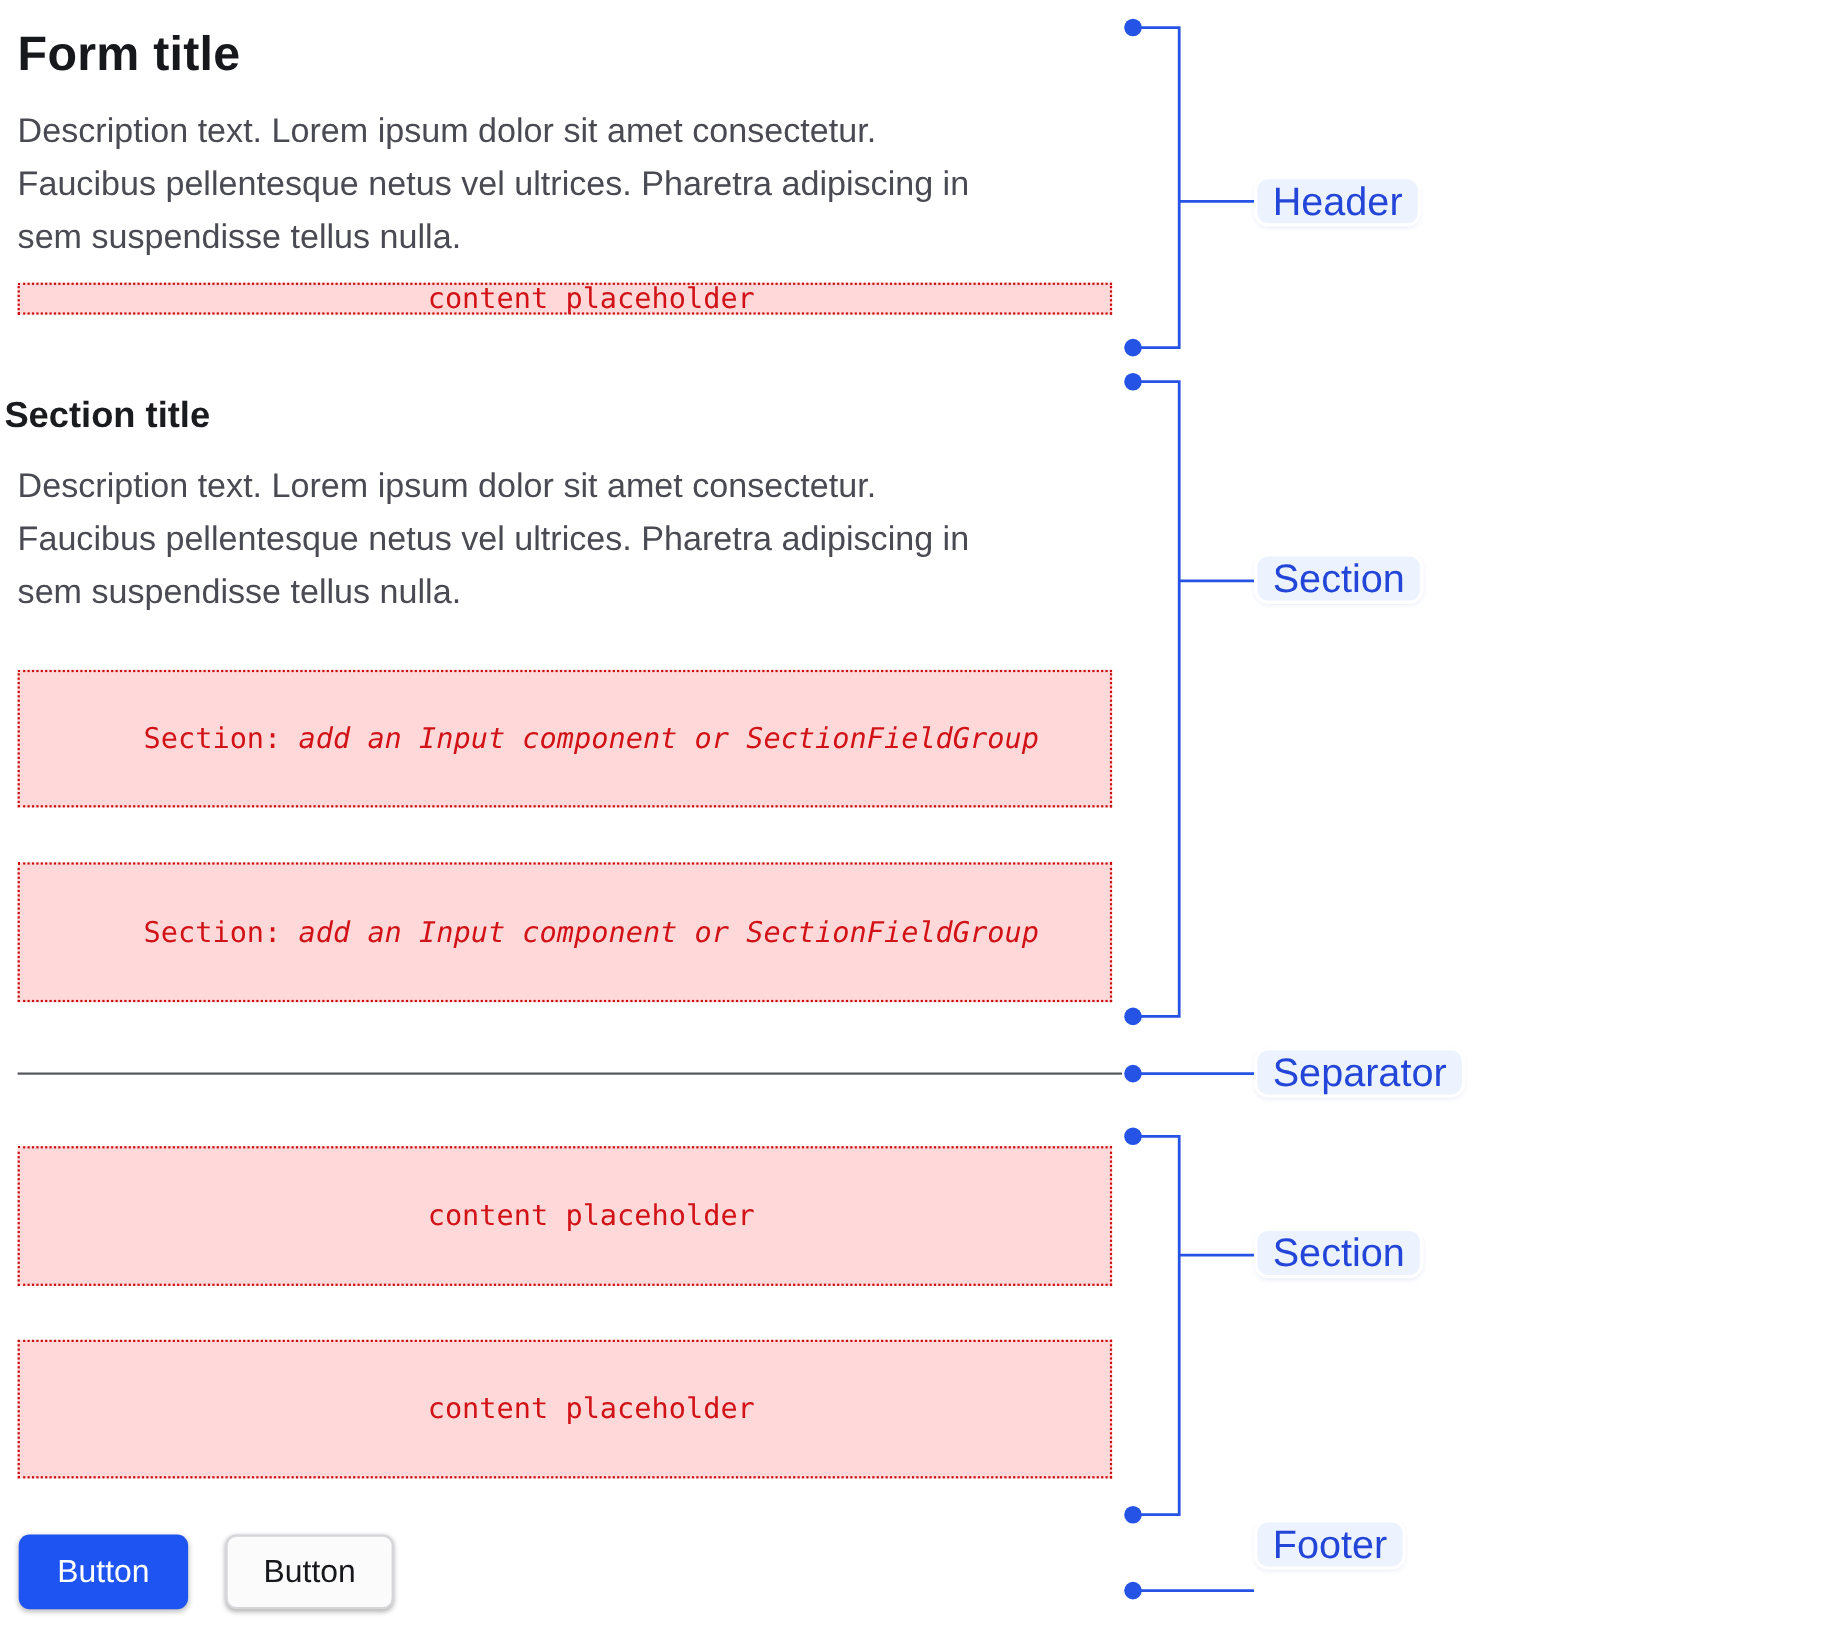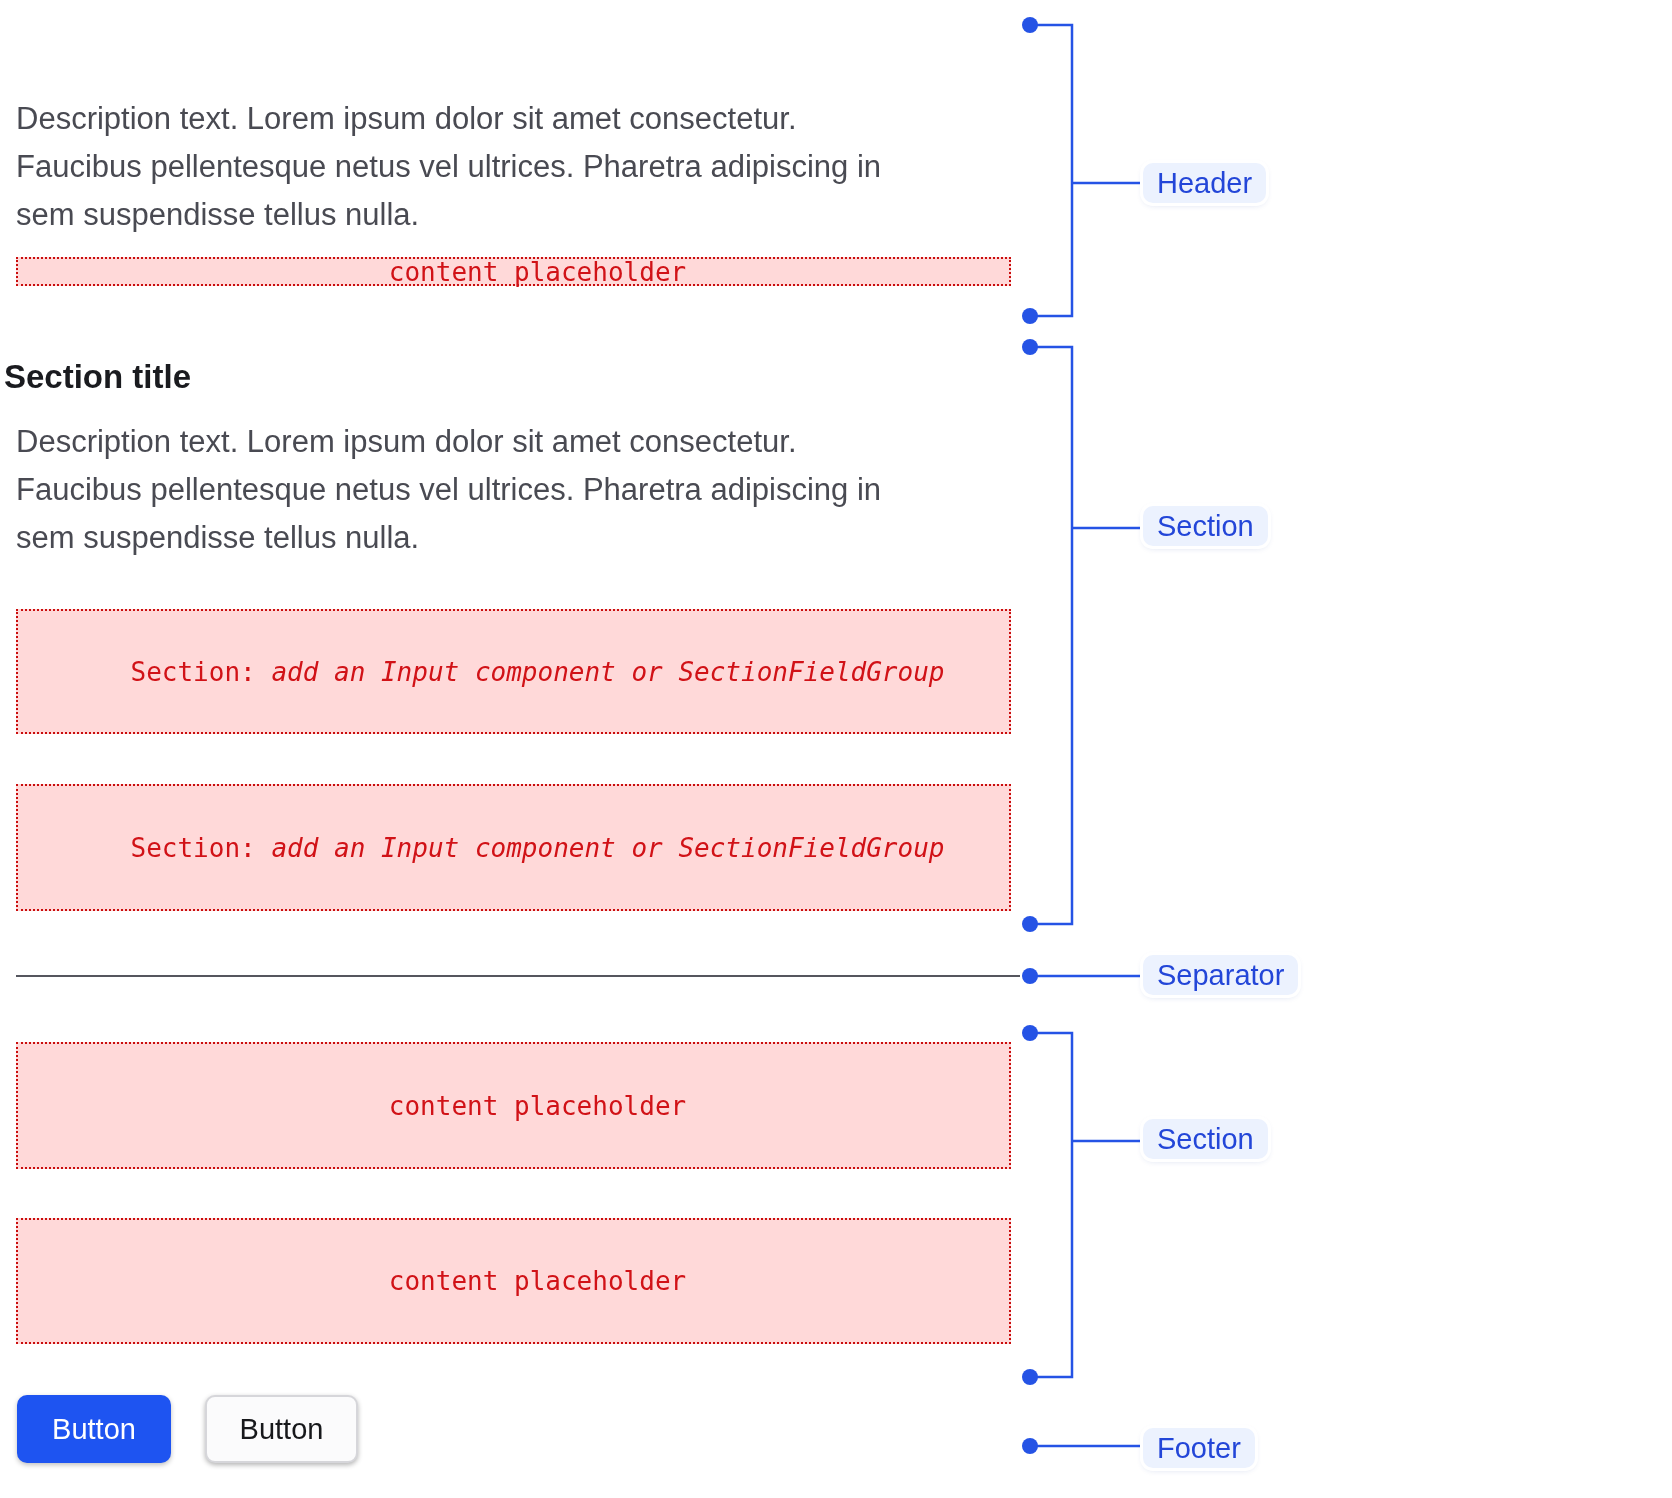--- a/index.html
+++ b/index.html
@@ -74,40 +74,41 @@
     left:205px; width:153px;
     background:#fbfbfc; color:#17181b;
     border:2px solid #d6d6da;
     box-shadow:0 2px 5px rgba(0,0,0,.3);
   }
 
   .anno-label{
     left:1143px;
     background:#ecf2fe;
     color:#2346d8;
-    font-size:29px;
+    font-size:36px;
     line-height:40px;
     padding:0 14px;
     border-radius:10px;
     box-shadow:0 0 0 3px #ffffff, 0 2px 6px rgba(30,60,160,.18);
     white-space:nowrap;
   }
   .lbl-header{top:163px;}
   .lbl-section1{top:506px;}
   .lbl-separator{top:955px;}
   .lbl-section2{top:1119px;}
-  .lbl-footer{top:1384px;margin-top:44px;}
+  .lbl-footer{top:1384px;}
 
   svg.overlay{position:absolute; left:0; top:0; pointer-events:none;}
 </style>
 </head>
 <body>
 
 <div class="canvas">
 
+  <div class="abs form-title">Form title</div>
 
   <div class="abs desc desc-1">
     <div>Description text. Lorem ipsum dolor sit amet consectetur.</div>
     <div>Faucibus pellentesque netus vel ultrices. Pharetra adipiscing in</div>
     <div>sem suspendisse tellus nulla.</div>
   </div>
 
   <div class="abs ph-box ph-header">
     <span>content placeholder</span>
   </div>

